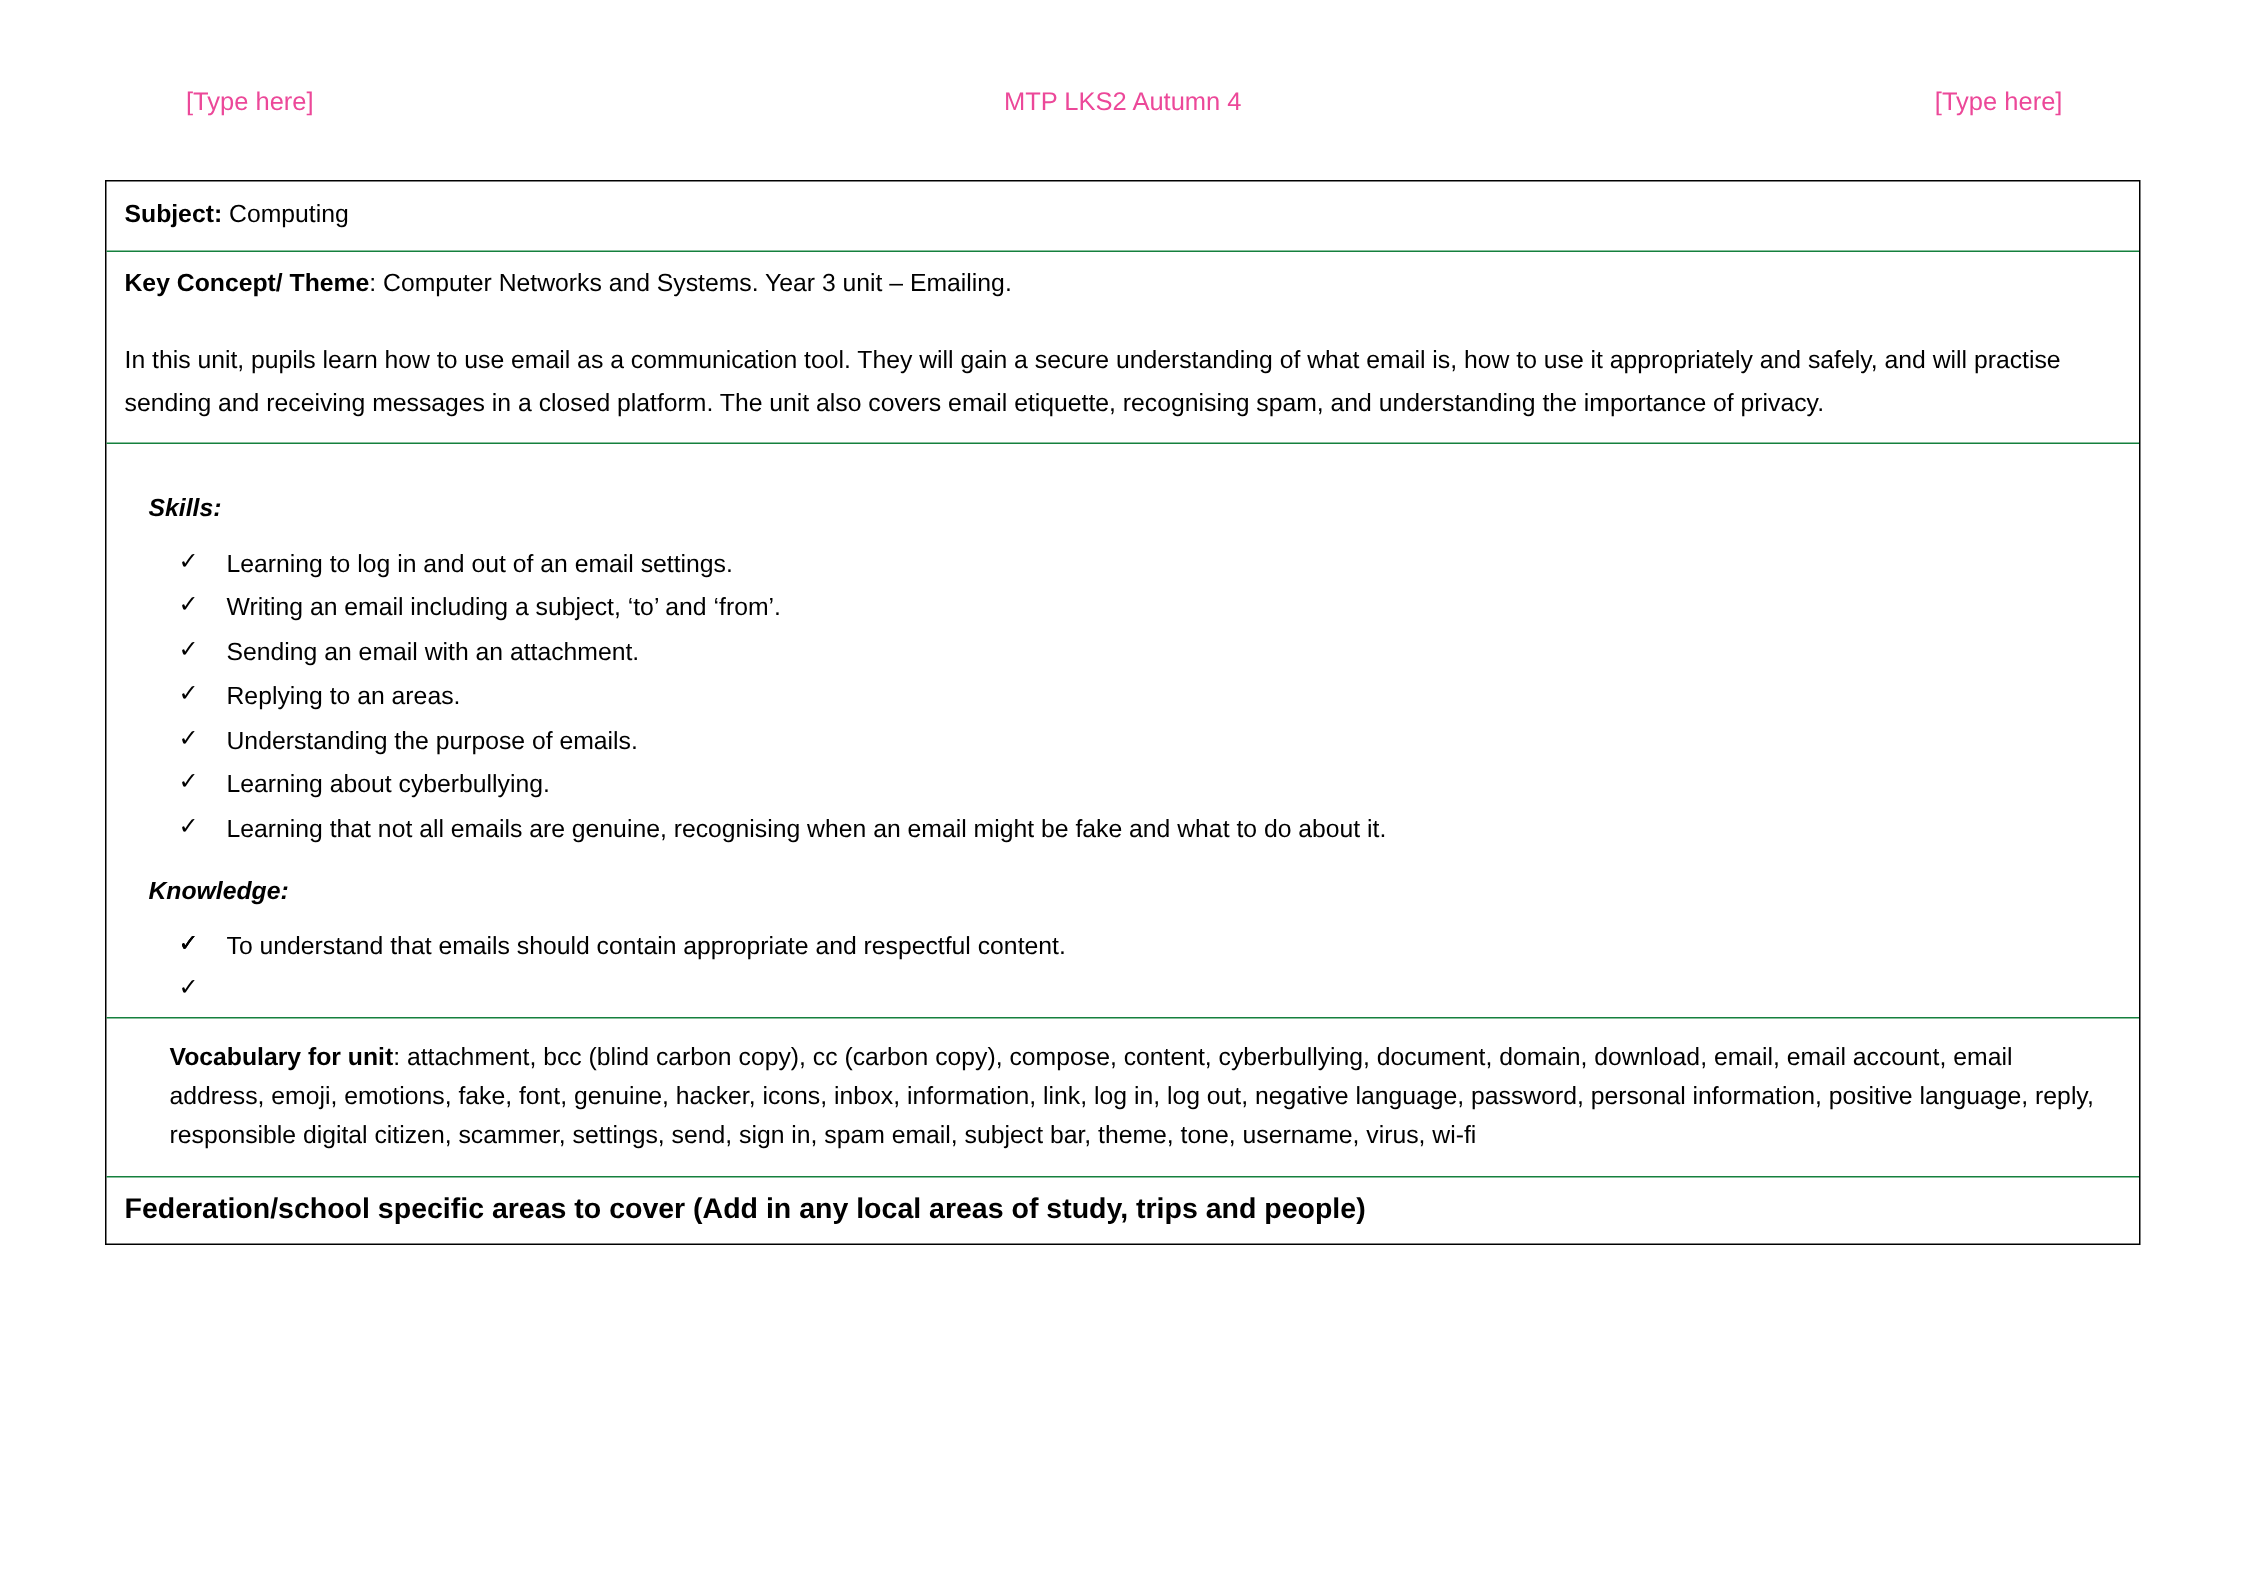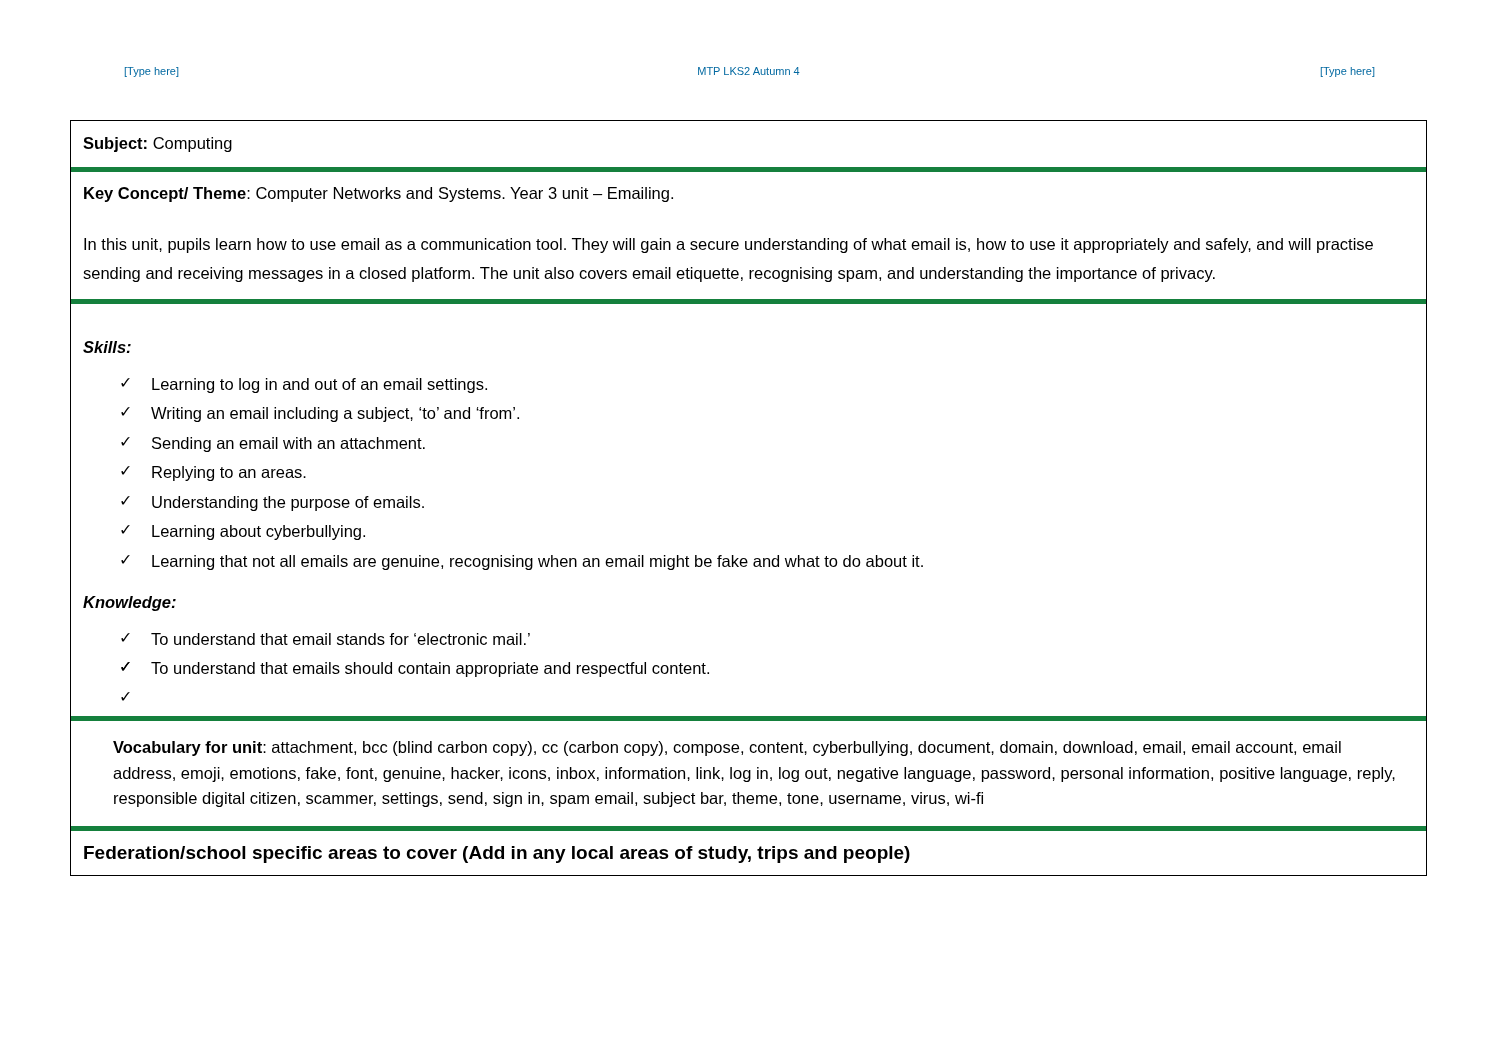--- a/index.html
+++ b/index.html
@@ -22,23 +22,23 @@
     box-sizing: border-box;
   }
   
   .header {
     position: absolute;
     top: 58px;
     left: 70px;
     right: 70px;
     height: 26px;
     display: flex;
-    align-items: center;
-    font-size: 11px;
-    color: #0369a1;
+    align-items: flex-start;
+    font-size: 17px;
+    color: #ec4899;
   }
   .header .left {
     width: 33%;
     text-align: left;
     padding-left: 54px;
     box-sizing: border-box;
   }
   .header .center {
     width: 34%;
     text-align: center;
@@ -54,21 +54,21 @@
   .doc-table {
     position: absolute;
     top: 120px;
     left: 70px;
     width: 1357px;
     border: 1px solid #000000;
     border-collapse: collapse;
     box-sizing: border-box;
   }
   .row {
-    border-bottom: 5px solid #15803d;
+    border-bottom: 1px solid #15803d;
     box-sizing: border-box;
   }
   .row:last-child {
     border-bottom: none;
   }
   .cell {
     padding: 10px 12px 11px 12px;
     font-size: 16.5px;
     line-height: 1.45;
     box-sizing: border-box;
@@ -94,20 +94,21 @@
   }
   .section-title {
     font-weight: bold;
     font-size: 16.5px;
   }
   .sub-title {
     font-weight: bold;
     font-style: italic;
     font-size: 16.5px;
     margin-top: 22px;
+    margin-left: 16px;
   }
   ul.ticklist {
     list-style: none;
     margin: 16px 0 0 0;
     padding: 0 0 0 36px;
   }
   ul.ticklist li {
     position: relative;
     font-size: 16.5px;
     line-height: 1.0;
@@ -170,21 +171,21 @@
           <li><span class="tick">✓</span><span>Learning to log in and out of an email settings.</span></li>
           <li><span class="tick">✓</span><span>Writing an email including a subject, ‘to’ and ‘from’.</span></li>
           <li><span class="tick">✓</span><span>Sending an email with an attachment.</span></li>
           <li><span class="tick">✓</span><span>Replying to an areas.</span></li>
           <li><span class="tick">✓</span><span>Understanding the purpose of emails.</span></li>
           <li><span class="tick">✓</span><span>Learning about cyberbullying.</span></li>
           <li><span class="tick">✓</span><span>Learning that not all emails are genuine, recognising when an email might be fake and what to do about it.</span></li>
         </ul>
         <div class="sub-title">Knowledge:</div>
         <ul class="ticklist">
-          <li><span class="tick">✓</span><span>To understand that email stands for ‘electronic mail.’</span></li>
+          <li><span class="tick">✓</span></li>
           <li><span class="tick">✓</span></li>
           <li><span class="tick">✓</span><span>To understand that emails should contain appropriate and respectful content.</span></li>
           <li><span class="tick">✓</span></li>
         </ul>
       </div>
     </div>
 
     <div class="row">
       <div class="vocab-cell">
         <span class="bold">Vocabulary for unit</span><span>: attachment, bcc (blind carbon copy), cc (carbon copy), compose, content, cyberbullying, document, domain, download, email, email account, email address, emoji, emotions, fake, font, genuine, hacker, icons, inbox, information, link, log in, log out, negative language, password, personal information, positive language, reply, responsible digital citizen, scammer, settings, send, sign in, spam email, subject bar, theme, tone, username, virus, wi-fi</span>

